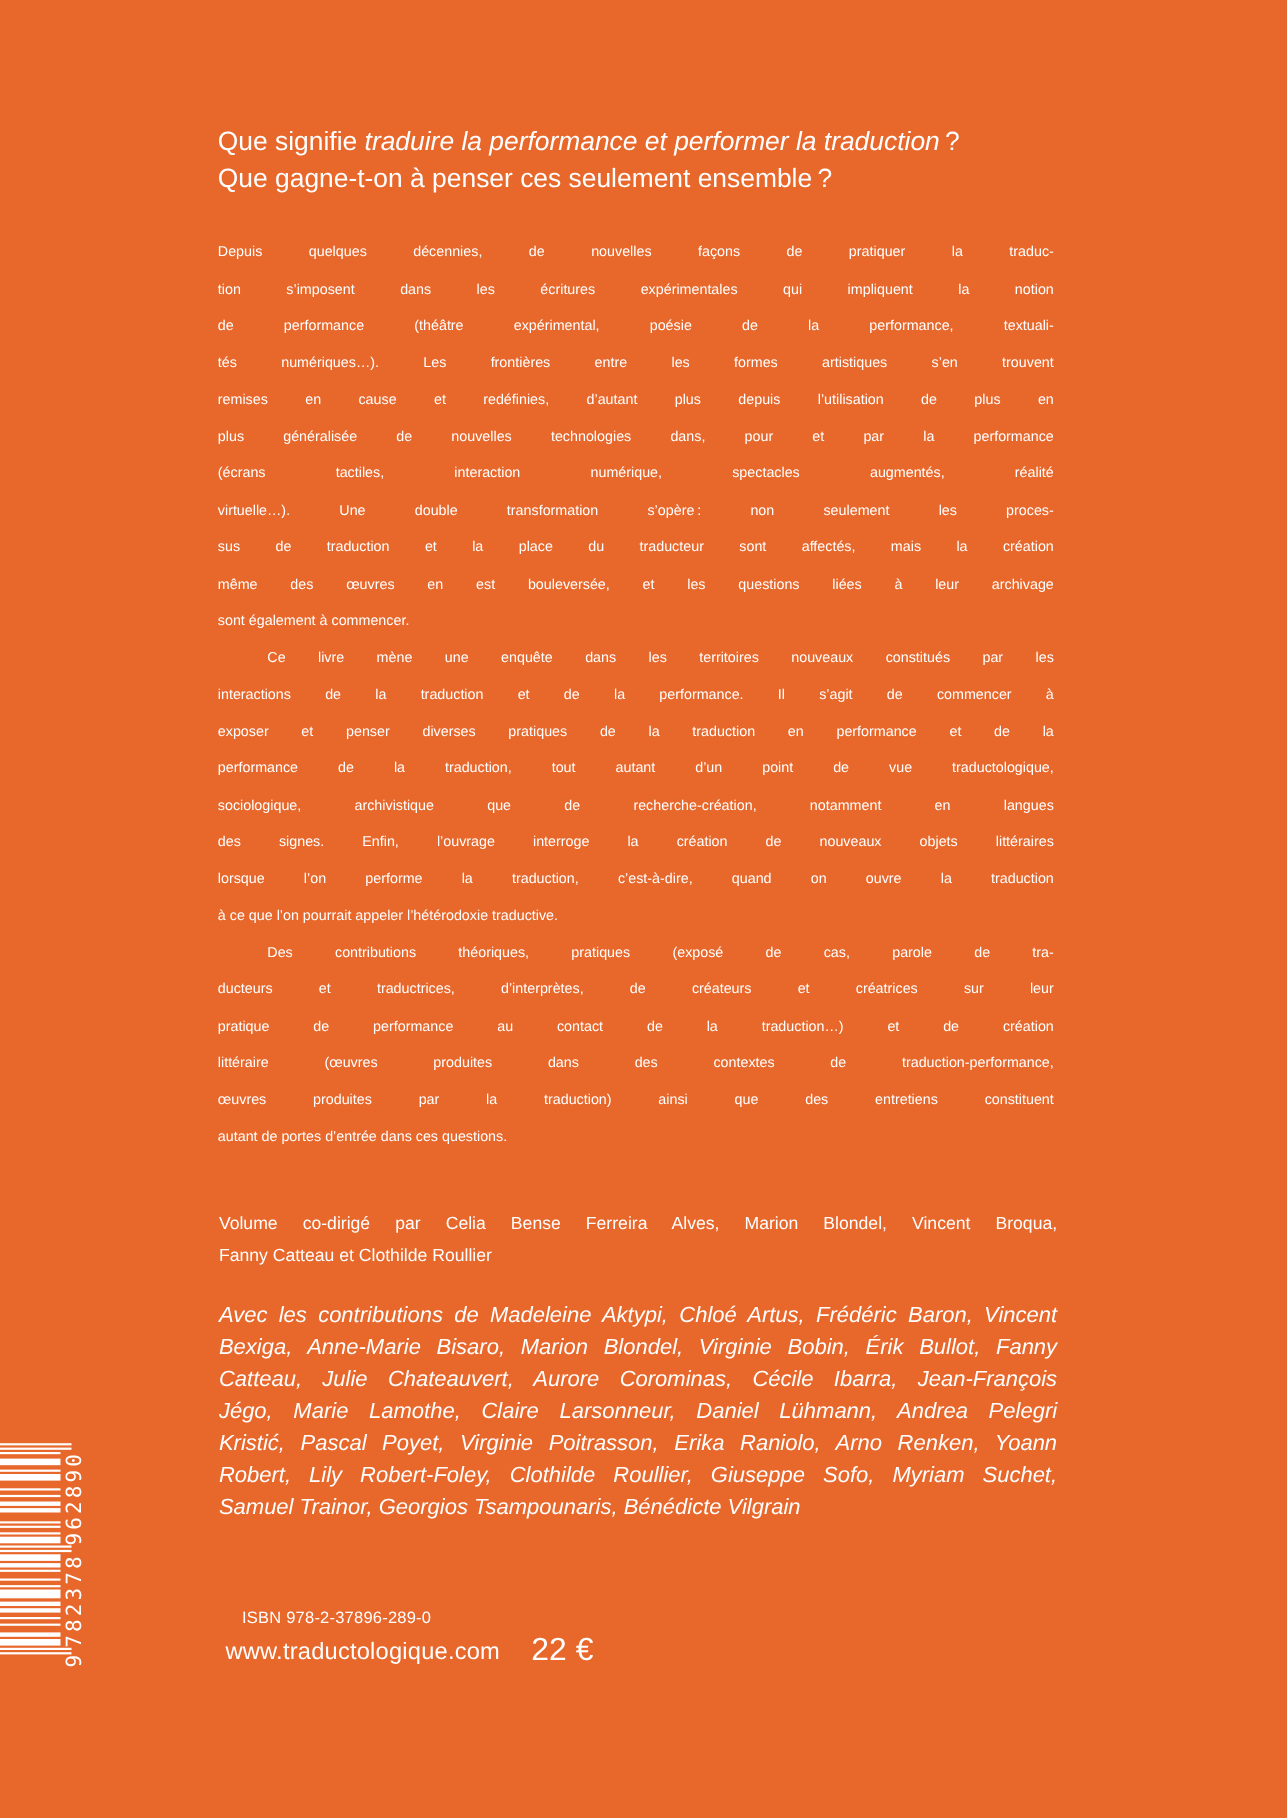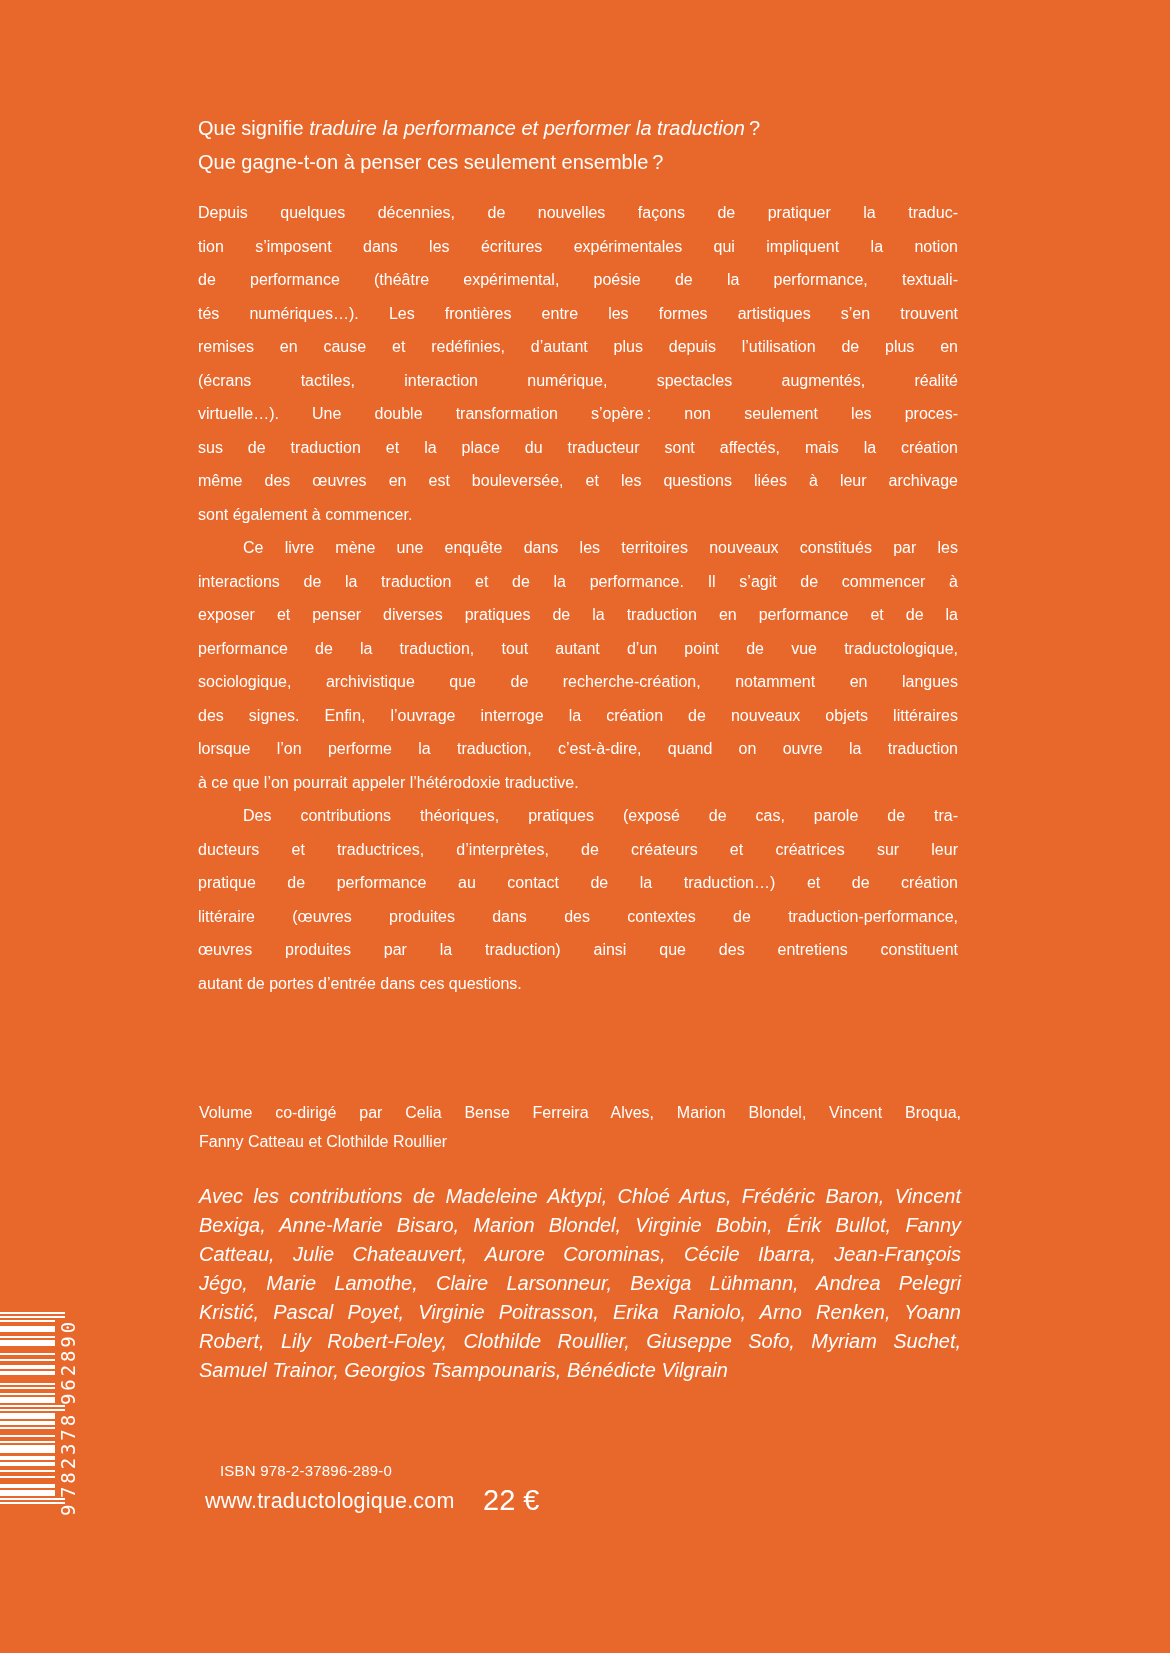--- a/index.html
+++ b/index.html
@@ -11,28 +11,28 @@
     color:#FFFFFF;
     font-family:"Liberation Sans", sans-serif;
     -webkit-font-smoothing:antialiased;
   }
 
   .abs { position:absolute; }
 
   
   .intro {
     left:198px; top:112px; width:760px;
-    font-size:20px; line-height:33.5px;
+    font-size:24px; line-height:33.5px;
   }
   .intro em { font-style:italic; }
 
   
   .synopsis {
-    left:198px; top:196px; width:760px;
-    font-size:16px; line-height:33.5px;
+    left:198px; top:212px; width:760px;
+    font-size:13px; line-height:33.5px;
   }
   .tline { text-align:justify; text-align-last:justify; }
   .tline.last { text-align-last:left; }
   .para.indent .tline:first-child { padding-left:45px; }
 
   
   .editors {
     left:199px; top:1098px; width:762px;
     font-size:16px; line-height:29px;
   }
@@ -75,20 +75,21 @@
   <div class="tline last">Que gagne-t-on à penser ces seulement ensemble ?</div>
 </div>
 
 <div class="abs synopsis">
   <div class="para">
       <div class="tline">Depuis quelques décennies, de nouvelles façons de pratiquer la traduc-</div>
       <div class="tline">tion s’imposent dans les écritures expérimentales qui impliquent la notion</div>
       <div class="tline">de performance (théâtre expérimental, poésie de la performance, textuali-</div>
       <div class="tline">tés numériques…). Les frontières entre les formes artistiques s’en trouvent</div>
       <div class="tline">remises en cause et redéfinies, d’autant plus depuis l’utilisation de plus en</div>
+      <div class="tline">plus généralisée de nouvelles technologies dans, pour et par la performance</div>
       <div class="tline">(écrans tactiles, interaction numérique, spectacles augmentés, réalité</div>
       <div class="tline">virtuelle…). Une double transformation s’opère : non seulement les proces-</div>
       <div class="tline">sus de traduction et la place du traducteur sont affectés, mais la création</div>
       <div class="tline">même des œuvres en est bouleversée, et les questions liées à leur archivage</div>
       <div class="tline last">sont également à commencer.</div>
     </div>
   <div class="para indent">
       <div class="tline">Ce livre mène une enquête dans les territoires nouveaux constitués par les</div>
       <div class="tline">interactions de la traduction et de la performance. Il s’agit de commencer à</div>
       <div class="tline">exposer et penser diverses pratiques de la traduction en performance et de la</div>
@@ -110,21 +111,21 @@
 
 <div class="abs editors">
     <div class="tline">Volume co-dirigé par Celia Bense Ferreira Alves, Marion Blondel, Vincent Broqua,</div>
     <div class="tline last">Fanny Catteau et Clothilde Roullier</div>
   </div>
 
 <div class="abs contributors">
     <div class="tline">Avec les contributions de Madeleine Aktypi, Chloé Artus, Frédéric Baron, Vincent</div>
     <div class="tline">Bexiga, Anne-Marie Bisaro, Marion Blondel, Virginie Bobin, Érik Bullot, Fanny</div>
     <div class="tline">Catteau, Julie Chateauvert, Aurore Corominas, Cécile Ibarra, Jean-François</div>
-    <div class="tline">Jégo, Marie Lamothe, Claire Larsonneur, Bexiga Lühmann, Andrea Pelegri</div>
+    <div class="tline">Jégo, Marie Lamothe, Claire Larsonneur, Daniel Lühmann, Andrea Pelegri</div>
     <div class="tline">Kristić, Pascal Poyet, Virginie Poitrasson, Erika Raniolo, Arno Renken, Yoann</div>
     <div class="tline">Robert, Lily Robert-Foley, Clothilde Roullier, Giuseppe Sofo, Myriam Suchet,</div>
     <div class="tline last">Samuel Trainor, Georgios Tsampounaris, Bénédicte Vilgrain</div>
   </div>
 
 <div class="abs isbn">ISBN 978-2-37896-289-0</div>
 <div class="abs www">www.traductologique.com</div>
 <div class="abs price">22 €</div>
 
 <div class="abs barcode">

